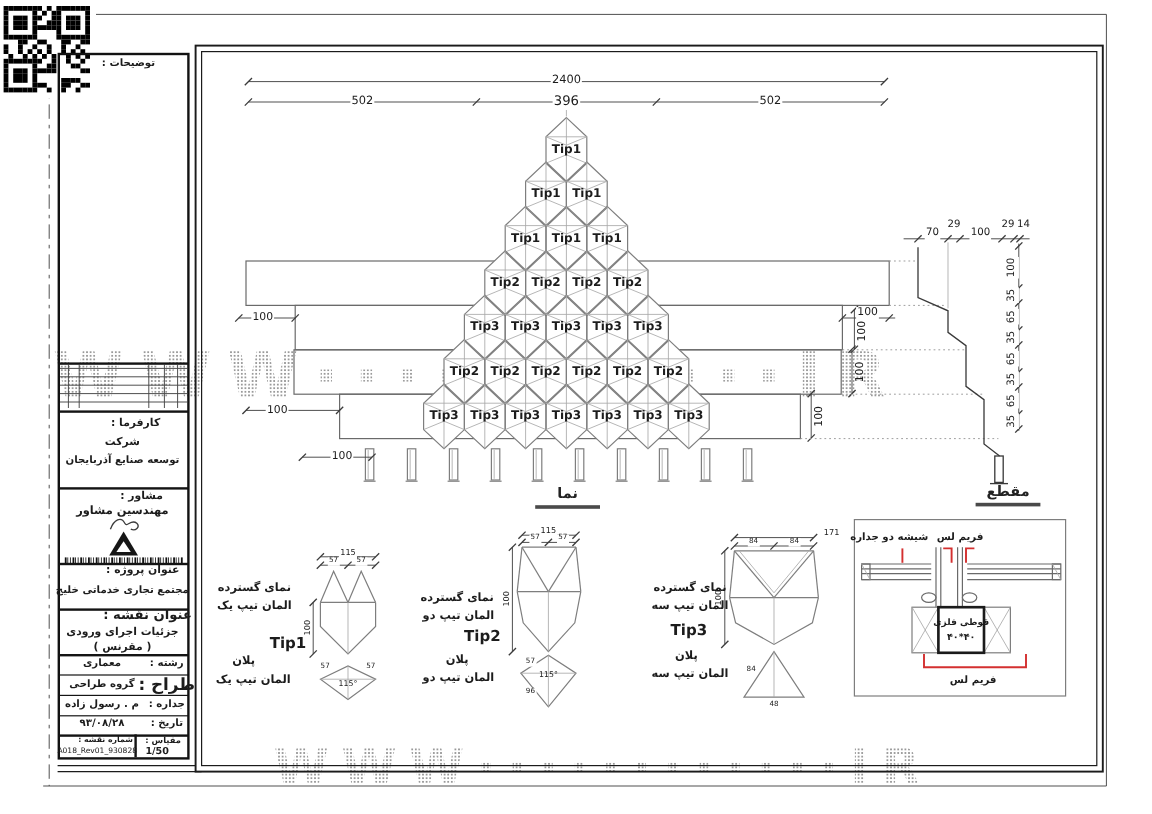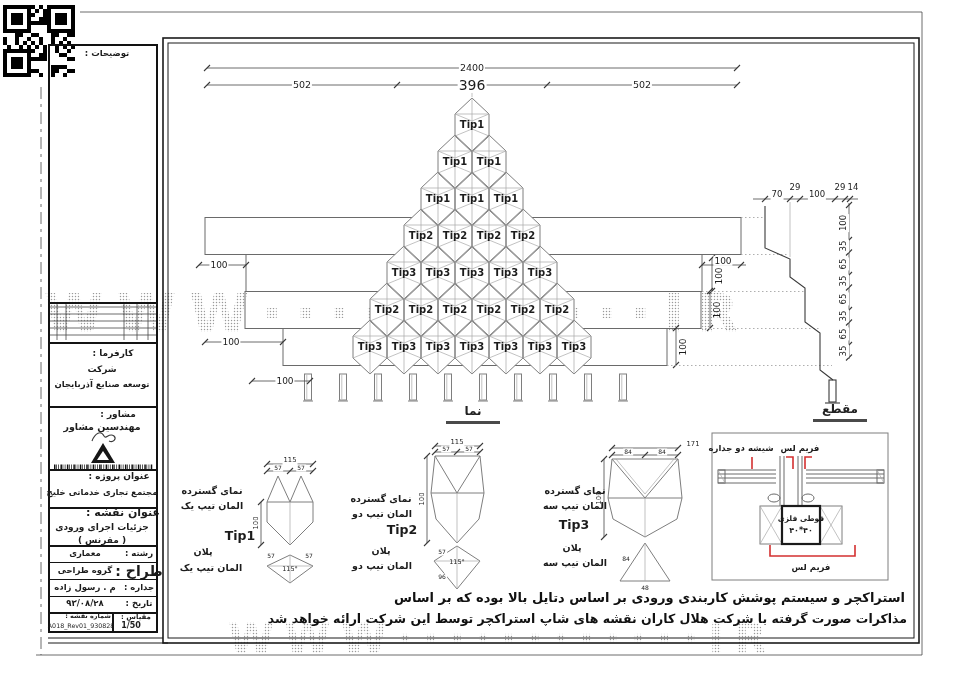--- a/index.html
+++ b/index.html
@@ -663,21 +663,21 @@
     <div class="lbl b" dir="rtl" style="left:139px;top:604px;font-size:8.5px">تاریخ :</div>
     <div class="lbl b" dir="rtl" style="left:85px;top:604px;font-size:8.5px">۹۳/۰۸/۲۸</div>
 
     <div class="lbl b" dir="rtl" style="left:88px;top:617px;font-size:6.5px">شماره نقشه :</div>
     <div class="lbl" style="left:81px;top:626px;font-size:6.3px">A018_Rev01_930828</div>
     <div class="lbl b" dir="rtl" style="left:136px;top:617px;font-size:7px">مقیاس :</div>
     <div class="lbl b" style="left:131px;top:626px;font-size:8px">1/50</div>
 
     <div class="lbl bg" style="left:472px;top:68px;font-size:9.5px">2400</div>
     <div class="lbl bg" style="left:302px;top:85px;font-size:9.5px">502</div>
-    <div class="lbl bg" style="left:472px;top:85px;font-size:14px">396</div>
+    <div class="lbl bg" style="left:472px;top:85px;font-size:11px">396</div>
     <div class="lbl bg" style="left:642px;top:85px;font-size:9.5px">502</div>
 
     <div class="lbl b" dir="rtl" style="left:473px;top:412px;font-size:12px;color:#222">نما</div>
     <div class="bar" style="left:446px;top:421px;width:54px"></div>
     <div class="lbl b" dir="rtl" style="left:840px;top:410px;font-size:12px;color:#222">مقطع</div>
     <div class="bar" style="left:813px;top:419px;width:54px"></div>
 
     <div class="lbl bg" style="left:777px;top:195px;font-size:8.5px">70</div>
     <div class="lbl bg" style="left:795px;top:188px;font-size:8.5px">29</div>
     <div class="lbl bg" style="left:817px;top:195px;font-size:8.5px">100</div>
@@ -701,22 +701,20 @@
     <div class="lbl b" style="left:574px;top:525px;font-size:12.5px">Tip3</div>
     <div class="lbl b" dir="rtl" style="left:572px;top:548px;font-size:9.5px">پلان</div>
     <div class="lbl b" dir="rtl" style="left:575px;top:563px;font-size:9.5px">المان تیپ سه</div>
 
     <div class="lbl b" dir="rtl" style="left:741px;top:449px;font-size:8.5px">شیشه دو جداره</div>
     <div class="lbl b" dir="rtl" style="left:800px;top:449px;font-size:8.5px">فریم لس</div>
     <div class="lbl b" dir="rtl" style="left:801px;top:519px;font-size:7.5px">قوطی فلزی</div>
     <div class="lbl b" dir="rtl" style="left:801px;top:531px;font-size:8px">۴۰*۴۰</div>
     <div class="lbl b" dir="rtl" style="left:811px;top:568px;font-size:8.5px">فریم لس</div>
 
-    <div class="lblR b" dir="rtl" style="right:55px;top:598px;font-size:13px">استراکچر و سیستم پوشش کاربندی ورودی بر اساس دتایل بالا بوده که بر اساس</div>
-    <div class="lblR b" dir="rtl" style="right:53px;top:618px;font-size:12.5px">مذاکرات صورت گرفته با شرکت هلال کاران نقشه های شاپ استراکچر توسط این شرکت ارائه خواهد شد</div>
   <div class="lbl b" style="left: 472px; top: 125px; font-size: 10px;">Tip1</div>
       <div class="lbl b" style="left: 455px; top: 162px; font-size: 10px;">Tip1</div>
       <div class="lbl b" style="left: 489px; top: 162px; font-size: 10px;">Tip1</div>
       <div class="lbl b" style="left: 438px; top: 199px; font-size: 10px;">Tip1</div>
       <div class="lbl b" style="left: 472px; top: 199px; font-size: 10px;">Tip1</div>
       <div class="lbl b" style="left: 506px; top: 199px; font-size: 10px;">Tip1</div>
       <div class="lbl b" style="left: 421px; top: 236px; font-size: 10px;">Tip2</div>
       <div class="lbl b" style="left: 455px; top: 236px; font-size: 10px;">Tip2</div>
       <div class="lbl b" style="left: 489px; top: 236px; font-size: 10px;">Tip2</div>
       <div class="lbl b" style="left: 523px; top: 236px; font-size: 10px;">Tip2</div>

